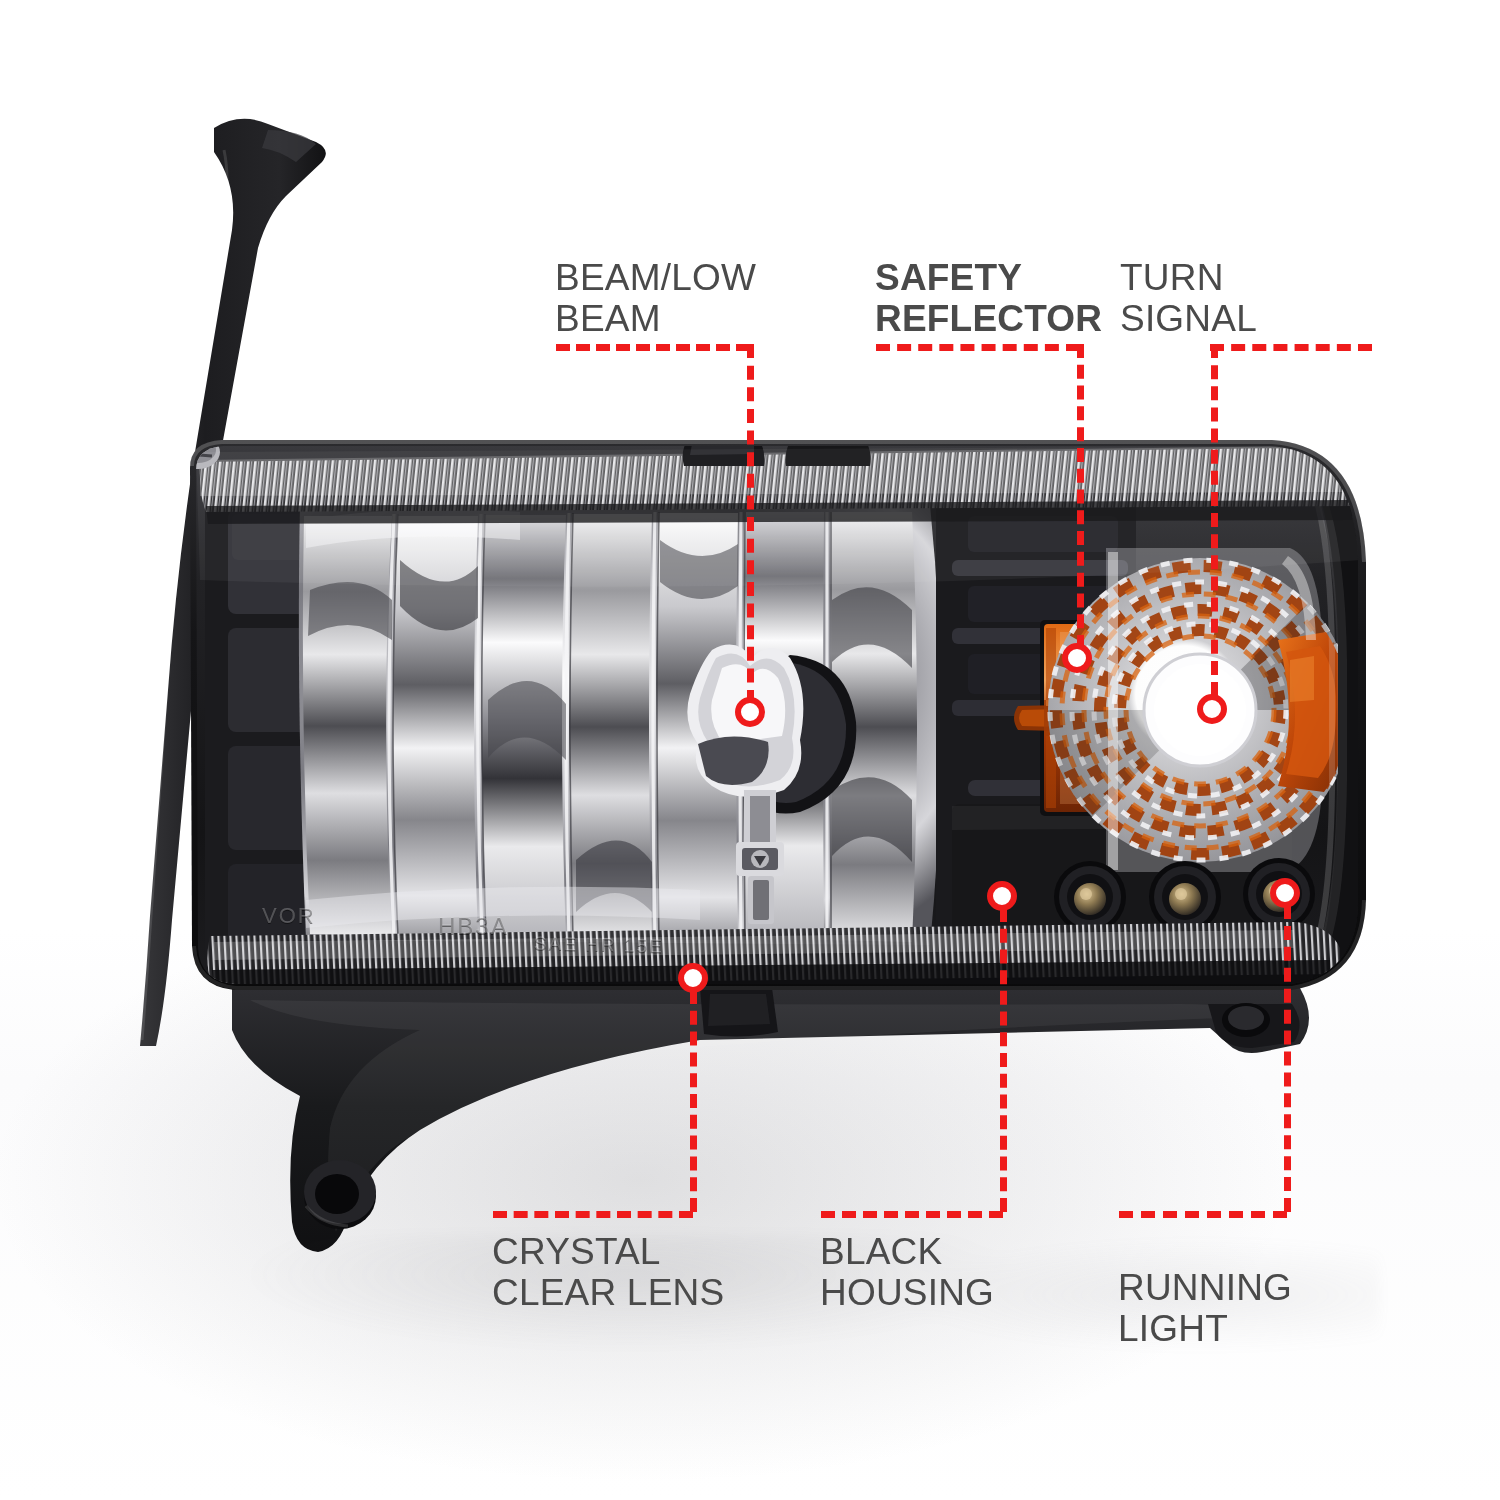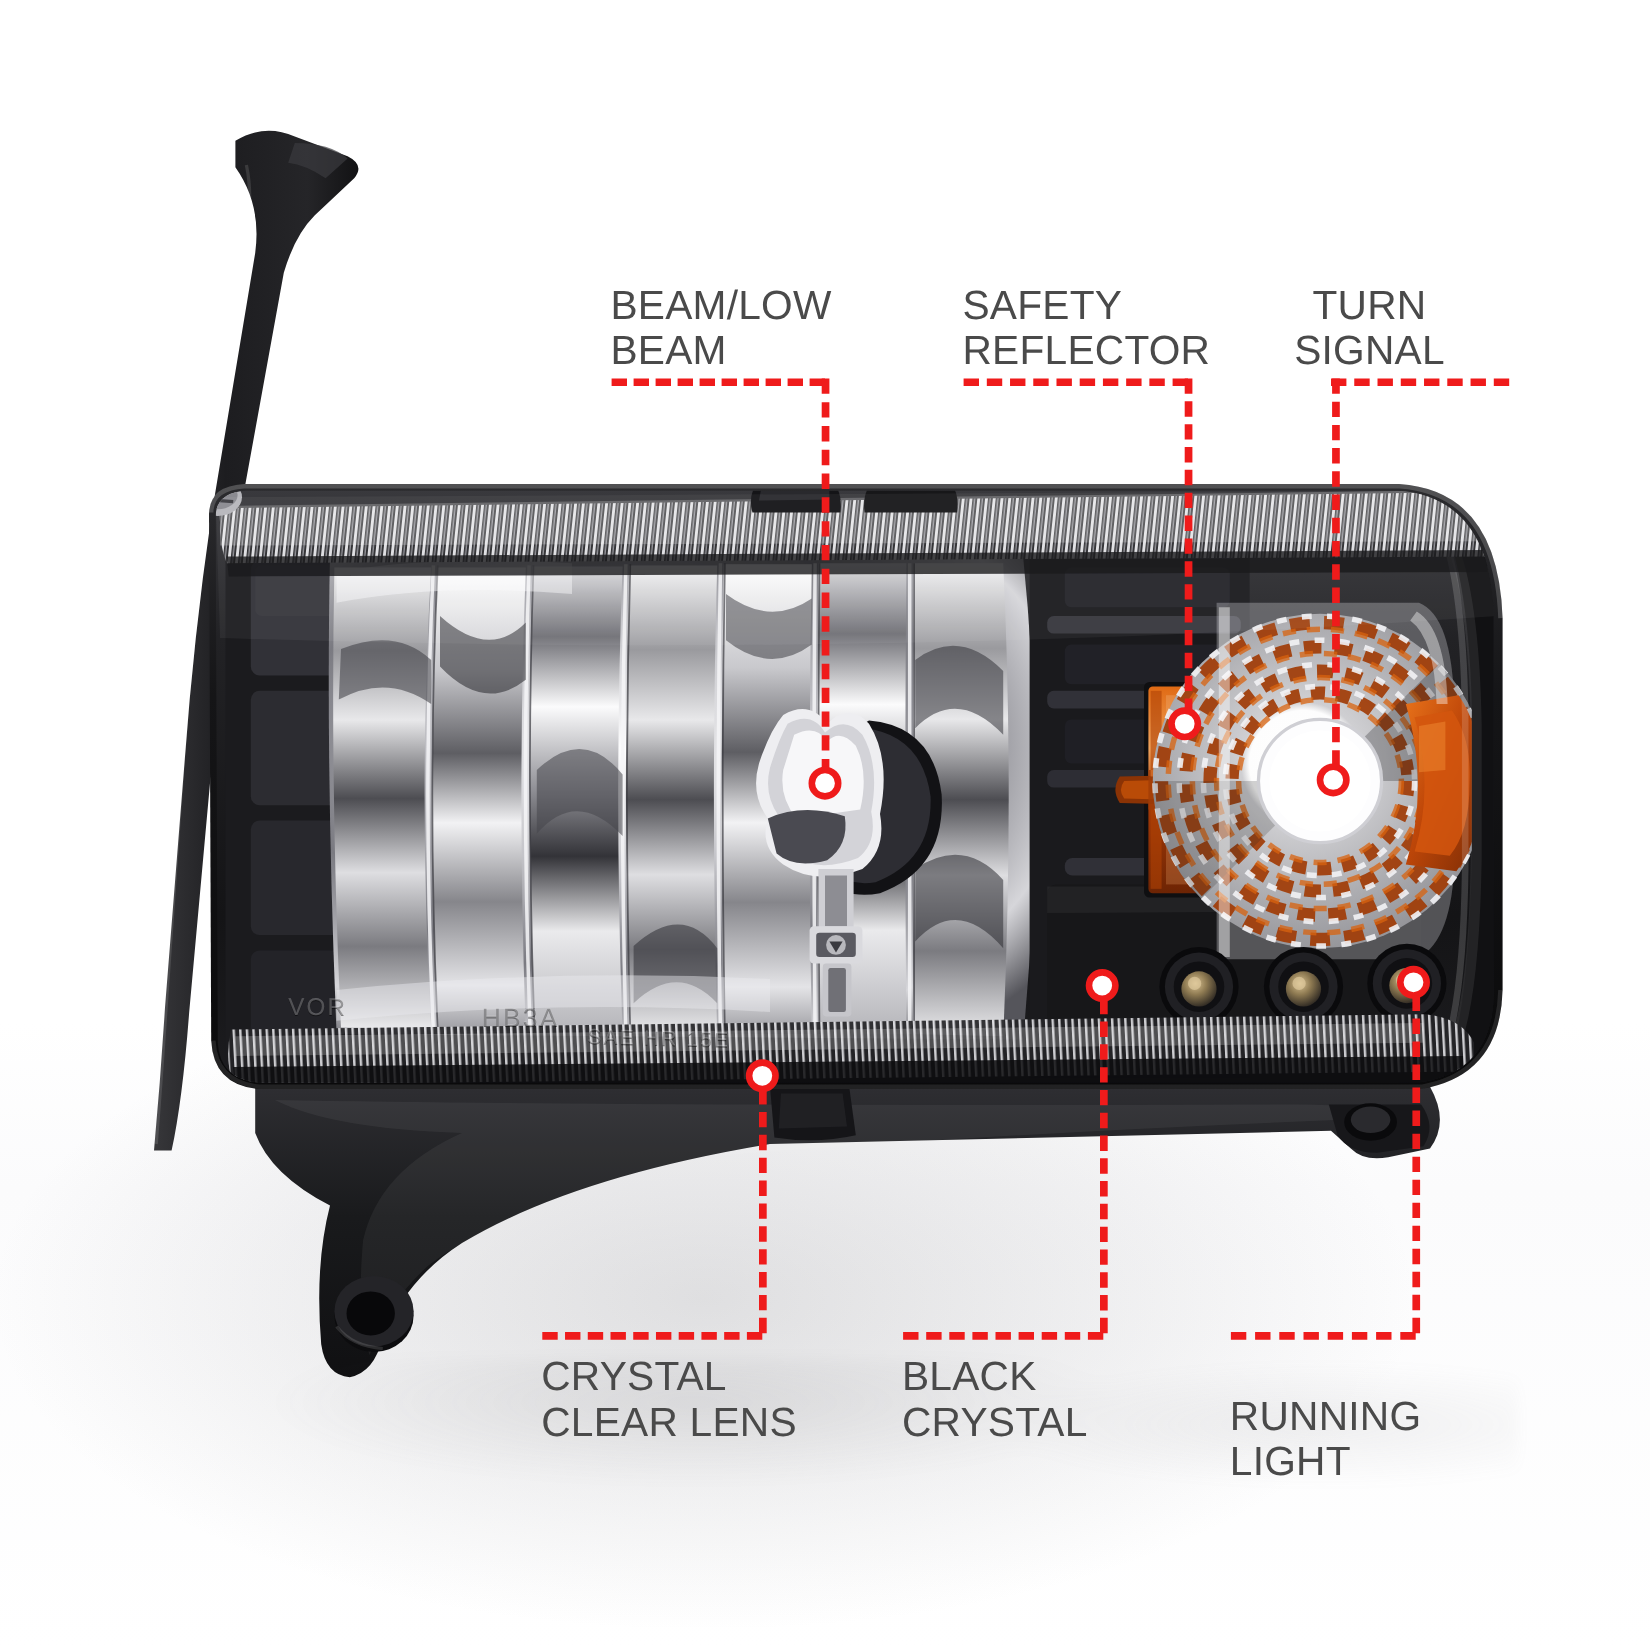--- a/index.html
+++ b/index.html
@@ -20,21 +20,21 @@
   
   .label{
     position:absolute;
     color:#4a4a4a;
     font-size:37px;
     line-height:1.10;
     letter-spacing:.2px;
     white-space:pre;
     font-weight:400;
   }
-  .label.r{text-align:center;}
+  .label.r{text-align:left;}
 
   
   .dashH{
     position:absolute;height:0;
     border-top:7px dashed #ef1b1b;
   }
   .dashV{
     position:absolute;width:0;
     border-left:7px dashed #ef1b1b;
   }
@@ -505,21 +505,21 @@
 
   <div>
     <div class="label" style="left:555px;top:258px;">BEAM/LOW
 BEAM</div>
     <div class="dashH" style="left:556px;top:344px;width:194px;"></div>
     <div class="dashV" style="left:747px;top:344px;height:360px;"></div>
     <div class="ring" style="left:735px;top:697px;"></div>
   </div>
 
   <div>
-    <div class="label" style="left:875px;top:258px;">SAFETY
+    <div class="label" style="left:875px;top:258px;font-weight:bold;">SAFETY
 REFLECTOR</div>
     <div class="dashH" style="left:876px;top:344px;width:204px;"></div>
     <div class="dashV" style="left:1077px;top:344px;height:305px;"></div>
     <div class="dot" style="left:1062px;top:643px;"></div>
   </div>
 
   <div>
     <div class="label r" style="left:1120px;top:258px;width:250px;">TURN
 SIGNAL</div>
     <div class="dashH" style="left:1210px;top:344px;width:162px;"></div>
@@ -533,21 +533,21 @@
     <div class="dashH" style="left:493px;top:1211px;width:200px;"></div>
     <div class="label" style="left:492px;top:1232px;">CRYSTAL
 CLEAR LENS</div>
   </div>
 
   <div>
     <div class="dot" style="left:987px;top:881px;"></div>
     <div class="dashV" style="left:1000px;top:908px;height:304px;"></div>
     <div class="dashH" style="left:821px;top:1211px;width:182px;"></div>
     <div class="label" style="left:820px;top:1232px;">BLACK
-CRYSTAL</div>
+HOUSING</div>
   </div>
 
   <div>
     <div class="dot" style="left:1270px;top:878px;"></div>
     <div class="dashV" style="left:1284px;top:905px;height:307px;"></div>
     <div class="dashH" style="left:1119px;top:1211px;width:168px;"></div>
     <div class="label" style="left:1118px;top:1268px;">RUNNING
 LIGHT</div>
   </div>
 

